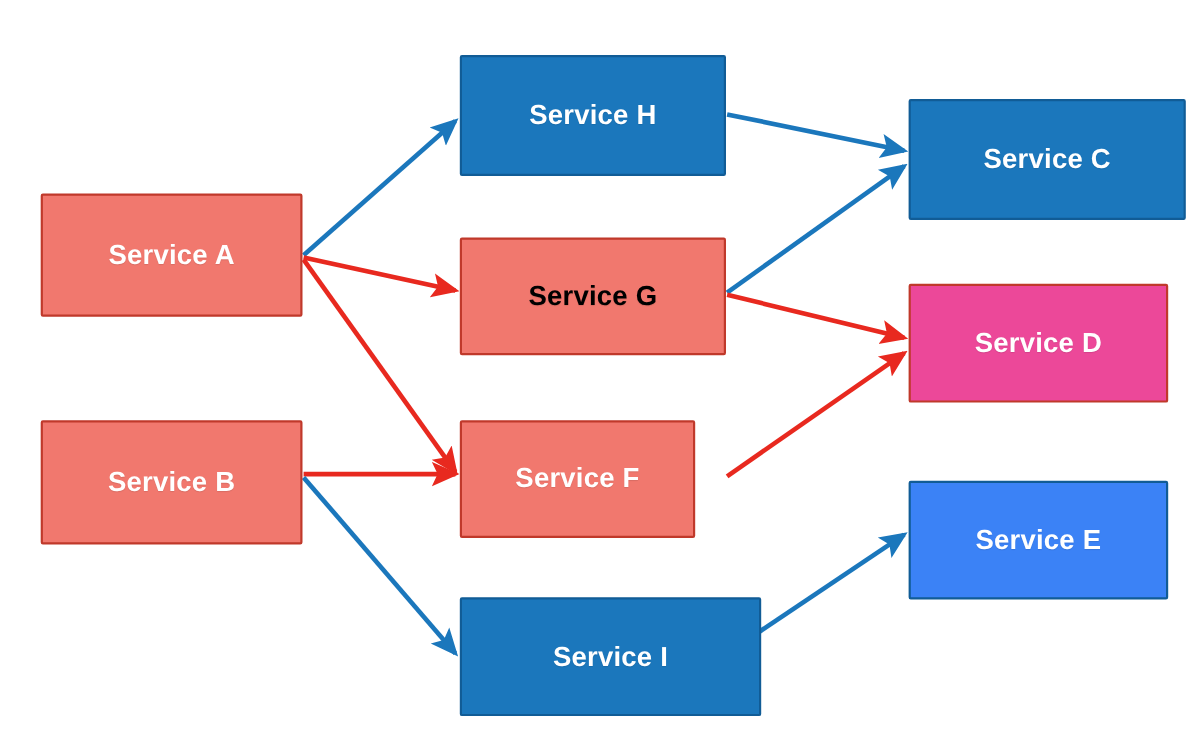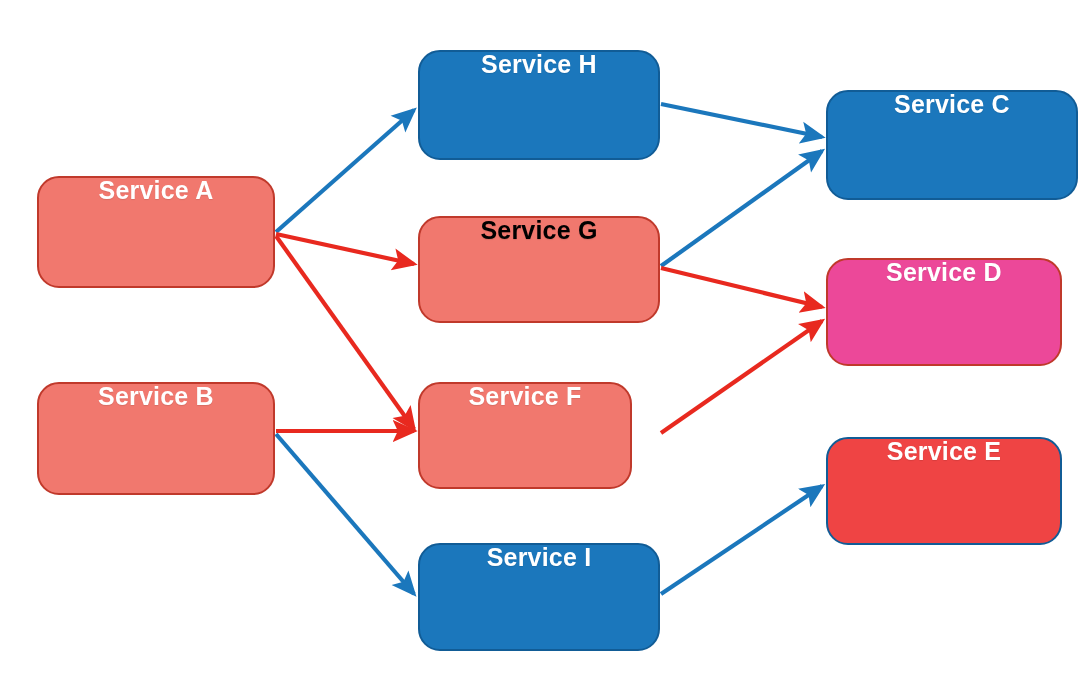--- a/index.html
+++ b/index.html
@@ -21,23 +21,23 @@
     left: 0;
     top: 0;
     width: 1080px;
     height: 675px;
     pointer-events: none;
   }
   .node {
     position: absolute;
     box-sizing: border-box;
     display: flex;
-    align-items: flex-start;
+    align-items: center;
     justify-content: center;
-    border-radius: 22px;
+    border-radius: 2px;
     border-style: solid;
     border-width: 2px;
     color: #ffffff;
     font-size: 25px;
     font-weight: bold;
     letter-spacing: 0.2px;
     text-align: center;
     line-height: 1;
     user-select: none;
   }
@@ -83,27 +83,27 @@
       </div>
       <div class="node" style="left: 418px; top: 50px; width: 242px; height: 110px; background: rgb(27, 119, 188); border-color: rgb(17, 92, 150); color: rgb(255, 255, 255);">
         <span class="node-label">Service H</span>
       </div>
       <div class="node" style="left: 418px; top: 216px; width: 242px; height: 107px; background: rgb(241, 120, 110); border-color: rgb(192, 57, 43); color: #000000;">
         <span class="node-label">Service G</span>
       </div>
       <div class="node" style="left: 418px; top: 382px; width: 214px; height: 107px; background: rgb(241, 120, 110); border-color: rgb(192, 57, 43); color: rgb(255, 255, 255);">
         <span class="node-label">Service F</span>
       </div>
-      <div class="node" style="left: 418px; top: 543px; width: 242px; height: 108px; background: rgb(27, 119, 188); border-color: rgb(17, 92, 150); color: rgb(255, 255, 255);">
+      <div class="node" style="left: 418px; top: 543px; width: 274px; height: 108px; background: rgb(27, 119, 188); border-color: rgb(17, 92, 150); color: rgb(255, 255, 255);">
         <span class="node-label">Service I</span>
       </div>
       <div class="node" style="left: 826px; top: 90px; width: 252px; height: 110px; background: rgb(27, 119, 188); border-color: rgb(17, 92, 150); color: #ffffff;">
         <span class="node-label">Service C</span>
       </div>
       <div class="node" style="left: 826px; top: 258px; width: 236px; height: 108px; background: #ec4899; border-color: rgb(192, 57, 43); color: rgb(255, 255, 255);">
         <span class="node-label">Service D</span>
       </div>
-      <div class="node" style="left: 826px; top: 437px; width: 236px; height: 108px; background: #ef4444; border-color: rgb(17, 92, 150); color: rgb(255, 255, 255);">
+      <div class="node" style="left: 826px; top: 437px; width: 236px; height: 108px; background: #3b82f6; border-color: rgb(17, 92, 150); color: rgb(255, 255, 255);">
         <span class="node-label">Service E</span>
       </div>
     </div>
 
 </div>
 
 </body></html>

